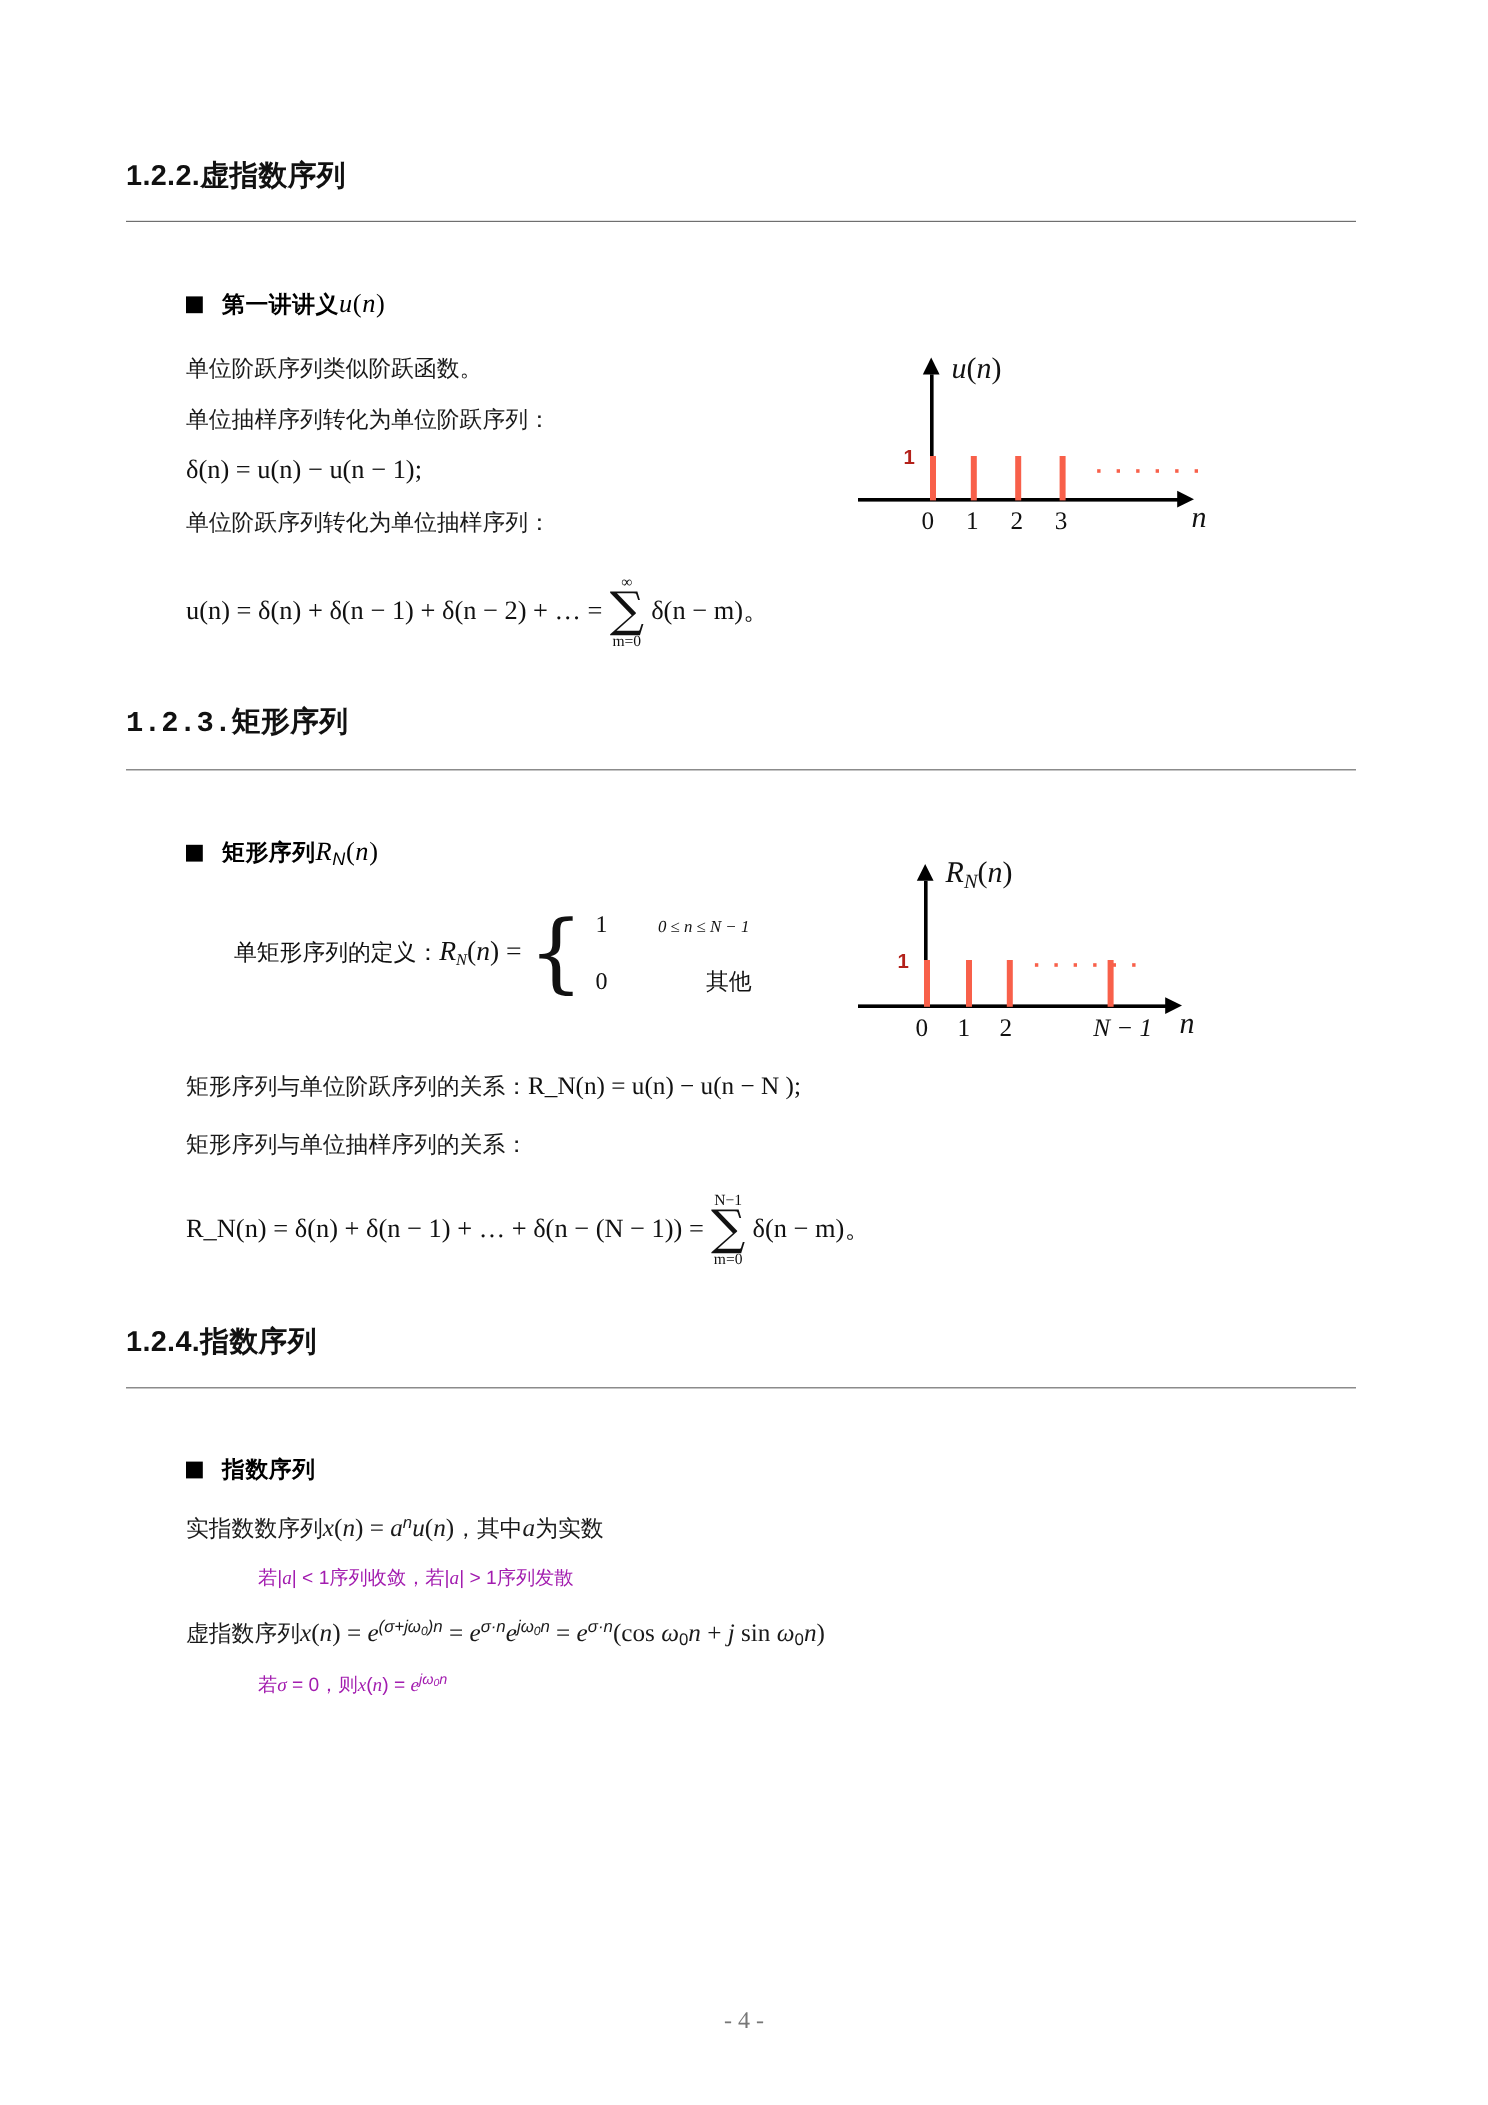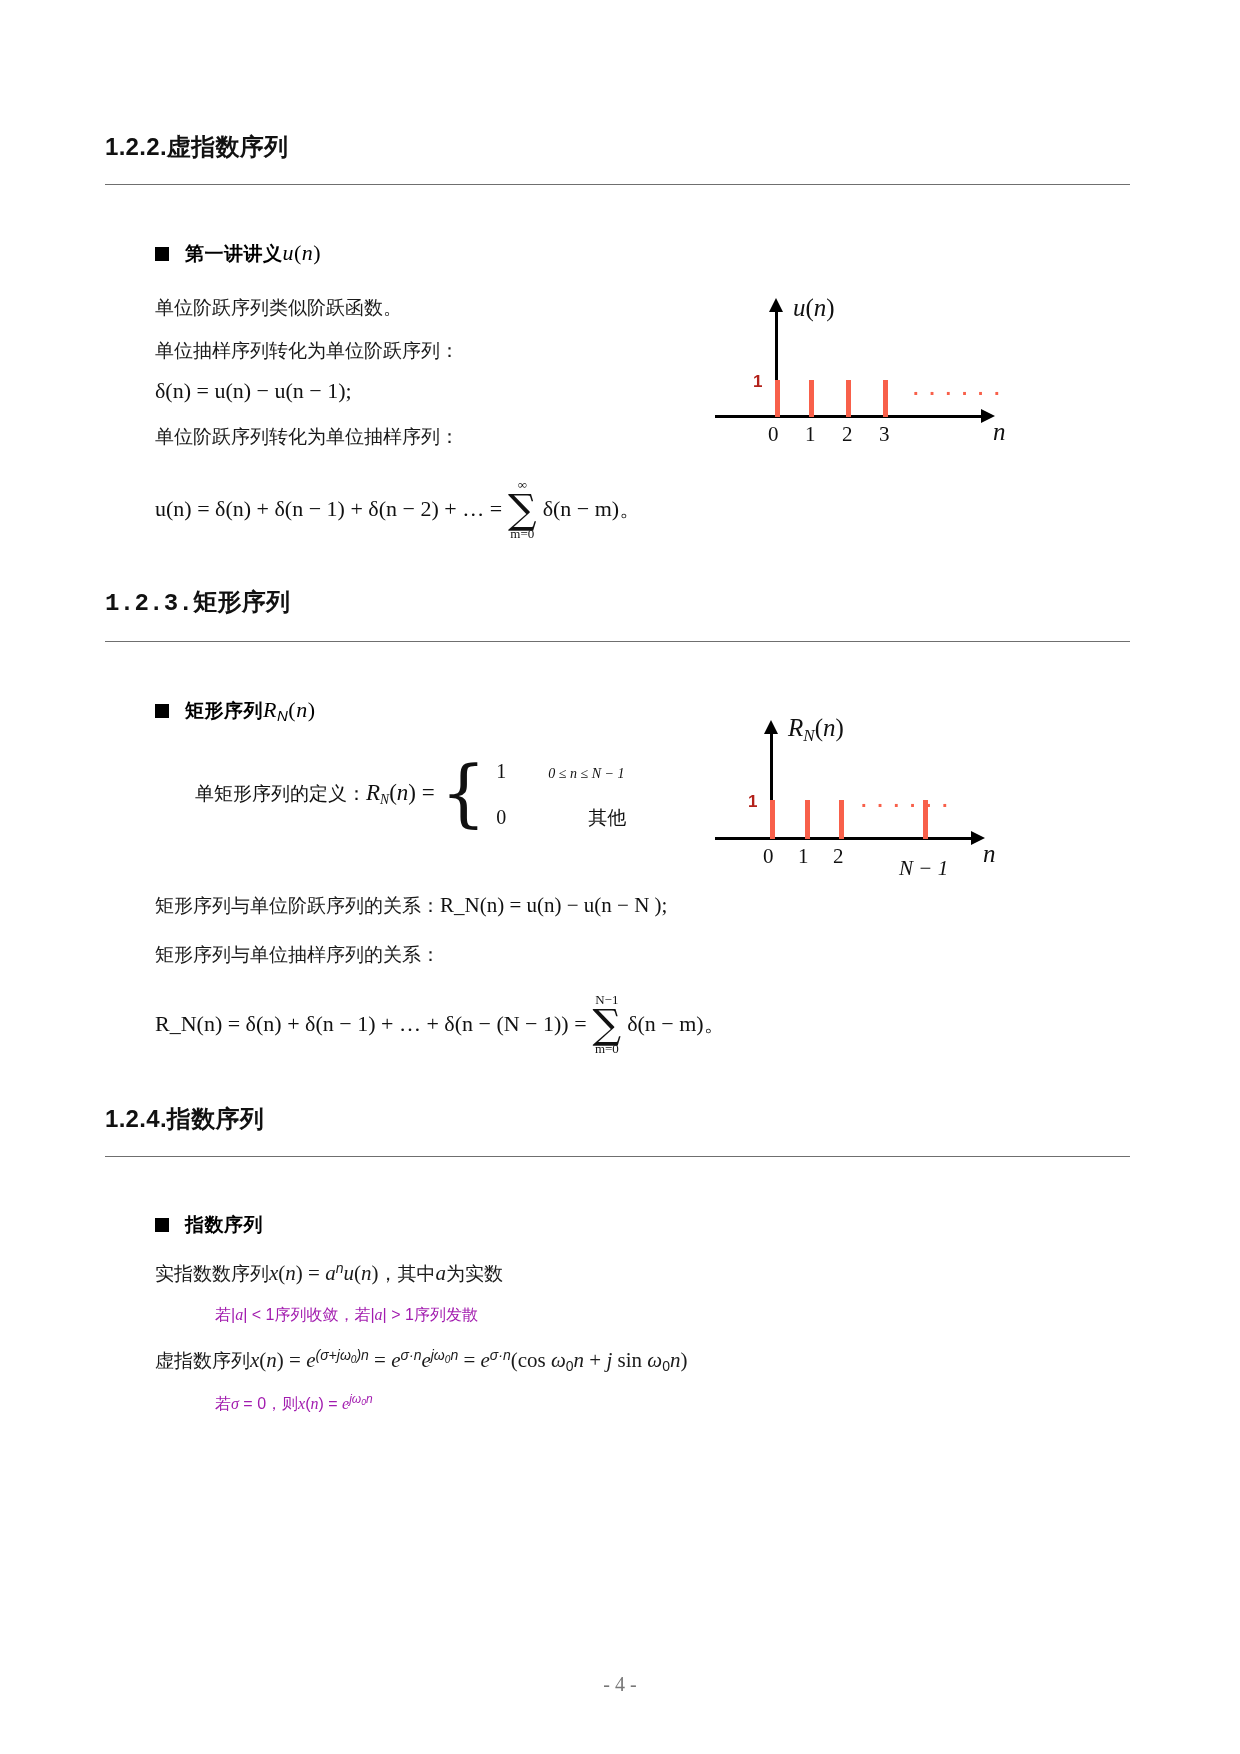--- a/index.html
+++ b/index.html
@@ -321,21 +321,21 @@
     <div class="stem" style="left:124px; top:88px; height:39px;"></div>
     <div class="stem" style="left:208px; top:88px; height:39px;"></div>
     <div class="fig-dots" style="left:146px; top:82px;">· · · · · ·</div>
 
     <div class="fig-one" style="left:33px; top:80px;">1</div>
     <div class="fig-label" style="left:73px; top:2px;"><span class="mi">R</span><span class="sub">N</span><span class="mn">(</span><span class="mi">n</span><span class="mn">)</span></div>
     <div class="fig-label" style="left:268px; top:128px;">n</div>
     <div class="fig-tick" style="left:48px; top:132px;">0</div>
     <div class="fig-tick" style="left:83px; top:132px;">1</div>
     <div class="fig-tick" style="left:118px; top:132px;">2</div>
-    <div class="fig-tick" style="left:184px; top:132px; font-style:italic;margin-top:12px;">N − 1</div>
+    <div class="fig-tick" style="left:196px; top:132px; font-style:italic;">N − 1</div>
   </div>
 
   <div class="section-head" style="top:1105px;">
     <div class="section-title">1.2.4.指数序列</div>
     <div class="section-rule"></div>
   </div>
 
   <div class="bullet-row" style="top:1212px; left:155px;">
     <span class="bullet-sq"></span>
     <span class="bullet-label">指数序列</span>

